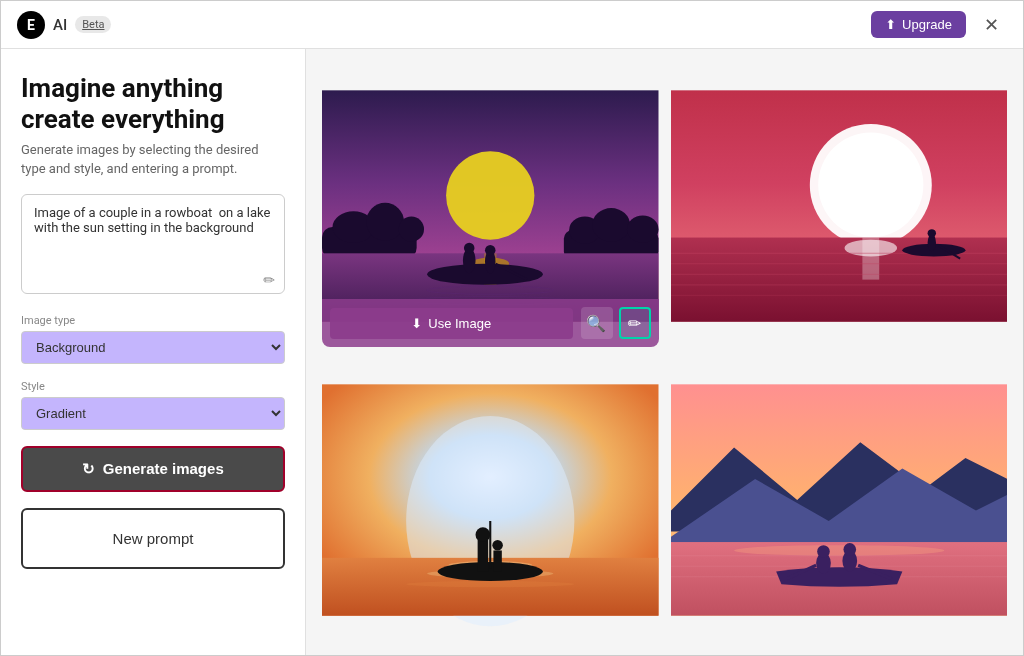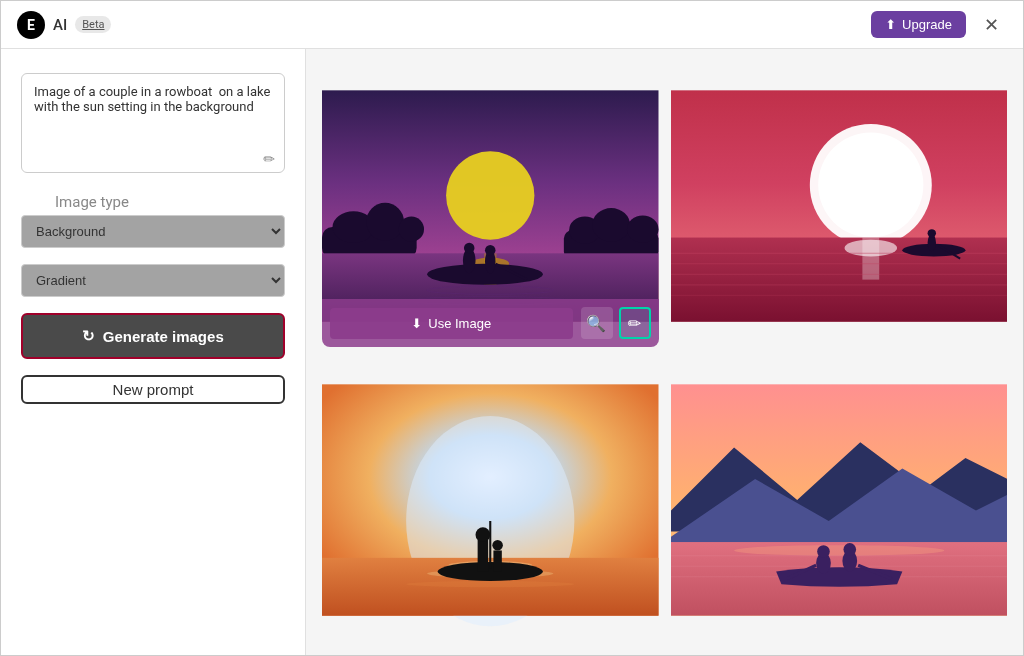--- a/index.html
+++ b/index.html
@@ -126,33 +126,32 @@
       font-size: 14px;
       cursor: pointer;
     }
 
     .field-group {
       display: flex;
       flex-direction: column;
       gap: 4px;
     }
     .field-label {
-      font-size: 15px;
+      font-size: 11px;
       color: #888;
-      margin-left: 34px;
     }
     .field-select {
       width: 100%;
       border: 1px solid #ccc;
       border-radius: 4px;
       padding: 7px 10px;
       font-size: 13px;
       color: #333;
       appearance: auto;
-      background: #a3a3a3;
+      background: #c4b5fd;
       cursor: pointer;
     }
 
     .generate-btn {
       width: 100%;
       background: #4a4a4a;
       color: #fff;
       border: 2px solid #a0002a;
       border-radius: 6px;
       padding: 12px;
@@ -164,21 +163,21 @@
       justify-content: center;
       gap: 8px;
     }
 
     .new-prompt-btn {
       width: 100%;
       background: #fff;
       color: #333;
       border: 2px solid #333;
       border-radius: 6px;
-      padding: 4px;
+      padding: 20px;
       font-size: 15px;
       font-weight: 500;
       cursor: pointer;
     }
 
     
     .right-panel {
       flex: 1;
       padding: 16px;
       display: grid;
@@ -270,34 +269,39 @@
       <span>⬆</span>
       <span>Upgrade</span>
     </button>
     <button class="close-btn">✕</button>
   </div>
 </div>
 
 <div class="main">
 
   <div class="left-panel">
+    <div>
+      <div class="panel-title">Imagine anything<br>create everything</div>
+      <div class="panel-subtitle">Generate images by selecting the desired type and style, and entering a prompt.</div>
+    </div>
 
     <div class="prompt-box">
       <textarea class="prompt-textarea" style="">Image of a couple in a rowboat  on a lake with the sun setting in the background</textarea>
       <span class="prompt-icon">✏</span>
     </div>
 
     <div class="field-group">
       <label class="field-label">Image type</label>
       <select class="field-select">
         <option>Background</option>
       </select>
     </div>
 
     <div class="field-group">
+      <label class="field-label">Style</label>
       <select class="field-select">
         <option>Gradient</option>
       </select>
     </div>
 
 
     <button class="generate-btn">
       <span class="spin-icon">↻</span>
       <span>Generate images</span>
     </button>

